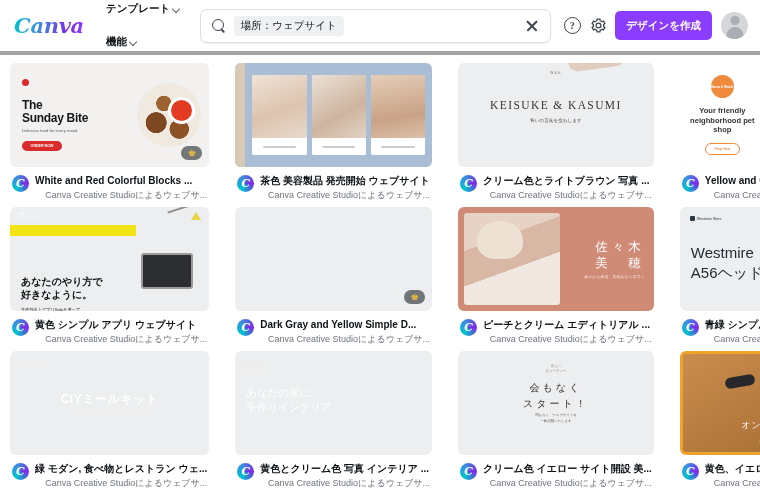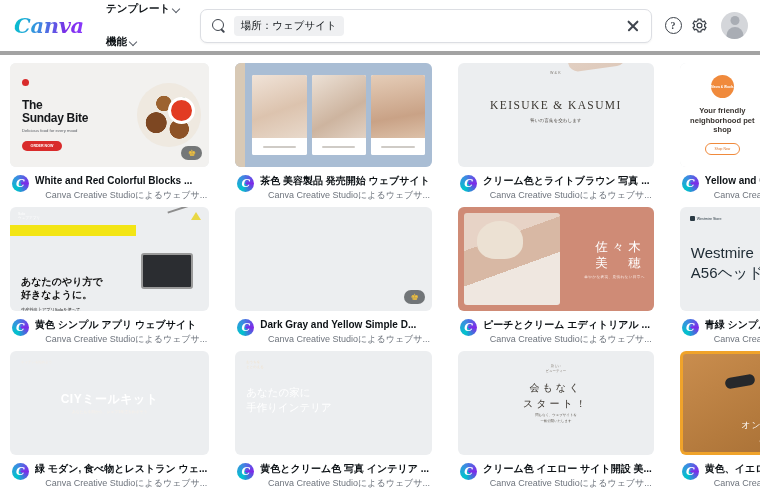--- a/index.html
+++ b/index.html
@@ -375,20 +375,21 @@
   </div>
 
   <div class="icon-btn">
     <span class="helpc">?</span>
   </div>
   <div class="icon-btn">
     <svg class="gear" viewBox="0 0 24 24">
       <path fill="none" stroke="#3d434b" stroke-width="1.8" d="M12 8.6a3.4 3.4 0 100 6.8 3.4 3.4 0 000-6.8zM19.3 12c0-.5-.05-1-.14-1.46l1.85-1.4-1.9-3.28-2.2.86a7.4 7.4 0 00-2.5-1.45L13.95 3h-3.9l-.46 2.27a7.4 7.4 0 00-2.5 1.45l-2.2-.86-1.9 3.28 1.85 1.4a7.6 7.6 0 000 2.92l-1.85 1.4 1.9 3.28 2.2-.86a7.4 7.4 0 002.5 1.45L10.05 21h3.9l.46-2.27a7.4 7.4 0 002.5-1.45l2.2.86 1.9-3.28-1.85-1.4c.09-.47.14-.96.14-1.46z"></path>
     </svg>
   </div>
+  <button class="cta">デザインを作成</button>
   <div class="avatar-top"></div>
 </div>
 
 <div class="grid">
 
   <div class="card">
     <div class="thumb">
       <div class="t-inner sb">
         <div class="sb-l">
           <div class="sb-dot"></div>

